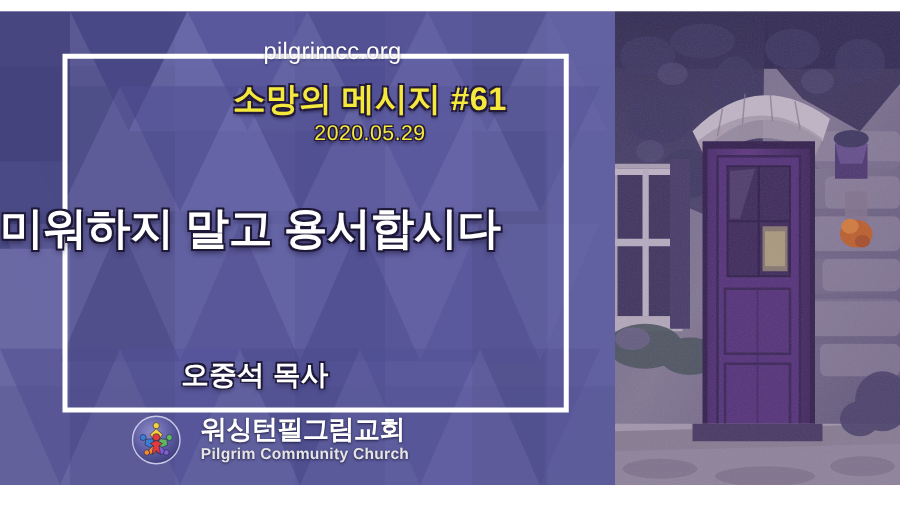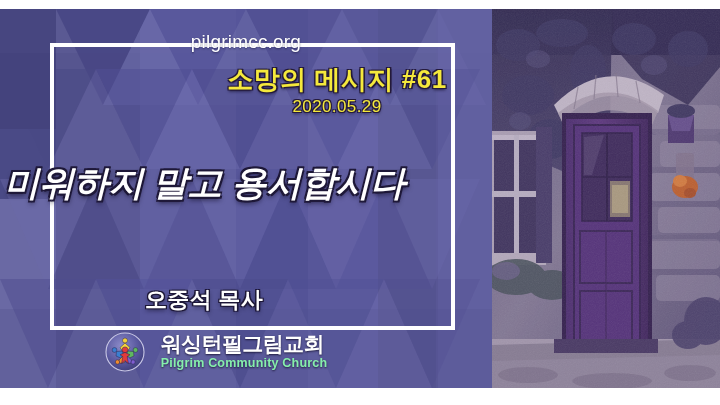--- a/index.html
+++ b/index.html
@@ -74,29 +74,29 @@
     position: absolute;
     left: 0;
     top: 22px;
     width: 492px;
     text-align: center;
     color: #ffffff;
     font-size: 19px;
     font-weight: 400;
     letter-spacing: .2px;
     text-shadow: 0 1px 2px rgba(20,16,50,.55);
+    padding-left: 20px;
   }
 
   #series-block {
     position: absolute;
     left: 0;
     top: 56px;
     width: 592px;
     text-align: center;
-    padding-left: 41px;
   }
   #series-ko {
     color: #f5e93c;
     font-size: 26px;
     font-weight: bold;
     letter-spacing: .5px;
     line-height: 1.1;
     text-shadow:
       -1.4px -1.4px 0 #241a3a,
        1.4px -1.4px 0 #241a3a,
@@ -131,22 +131,21 @@
       -1.1px  1.1px 0 #241a3a,
        1.1px  1.1px 0 #241a3a,
        0 2px 3px rgba(15,10,35,.7);
   }
 
   #sermon-block {
     position: absolute;
     left: 0;
     top: 154px;
     width: 405px;
-    text-align: right;
-    font-style: italic;
+    text-align: left;
   }
   #sermon-title {
     color: #ffffff;
     font-size: 35px;
     font-weight: bold;
     letter-spacing: -0.3px;
     line-height: 1.12;
     text-shadow:
       -1.6px -1.6px 0 #1e1838,
        1.6px -1.6px 0 #1e1838,
@@ -209,21 +208,21 @@
   }
   #logo-ko {
     color: #ffffff;
     font-size: 21px;
     font-weight: bold;
     letter-spacing: -0.6px;
     line-height: 1.05;
     text-shadow: 0 1px 2px rgba(15,10,35,.75);
   }
   #logo-en {
-    color: #86efac;
+    color: #e5e5e5;
     font-size: 12.5px;
     font-weight: bold;
     letter-spacing: .2px;
     line-height: 1.2;
     margin-top: 1px;
     text-shadow: 0 1px 2px rgba(15,10,35,.75);
     text-align: center;
   }
 
   

